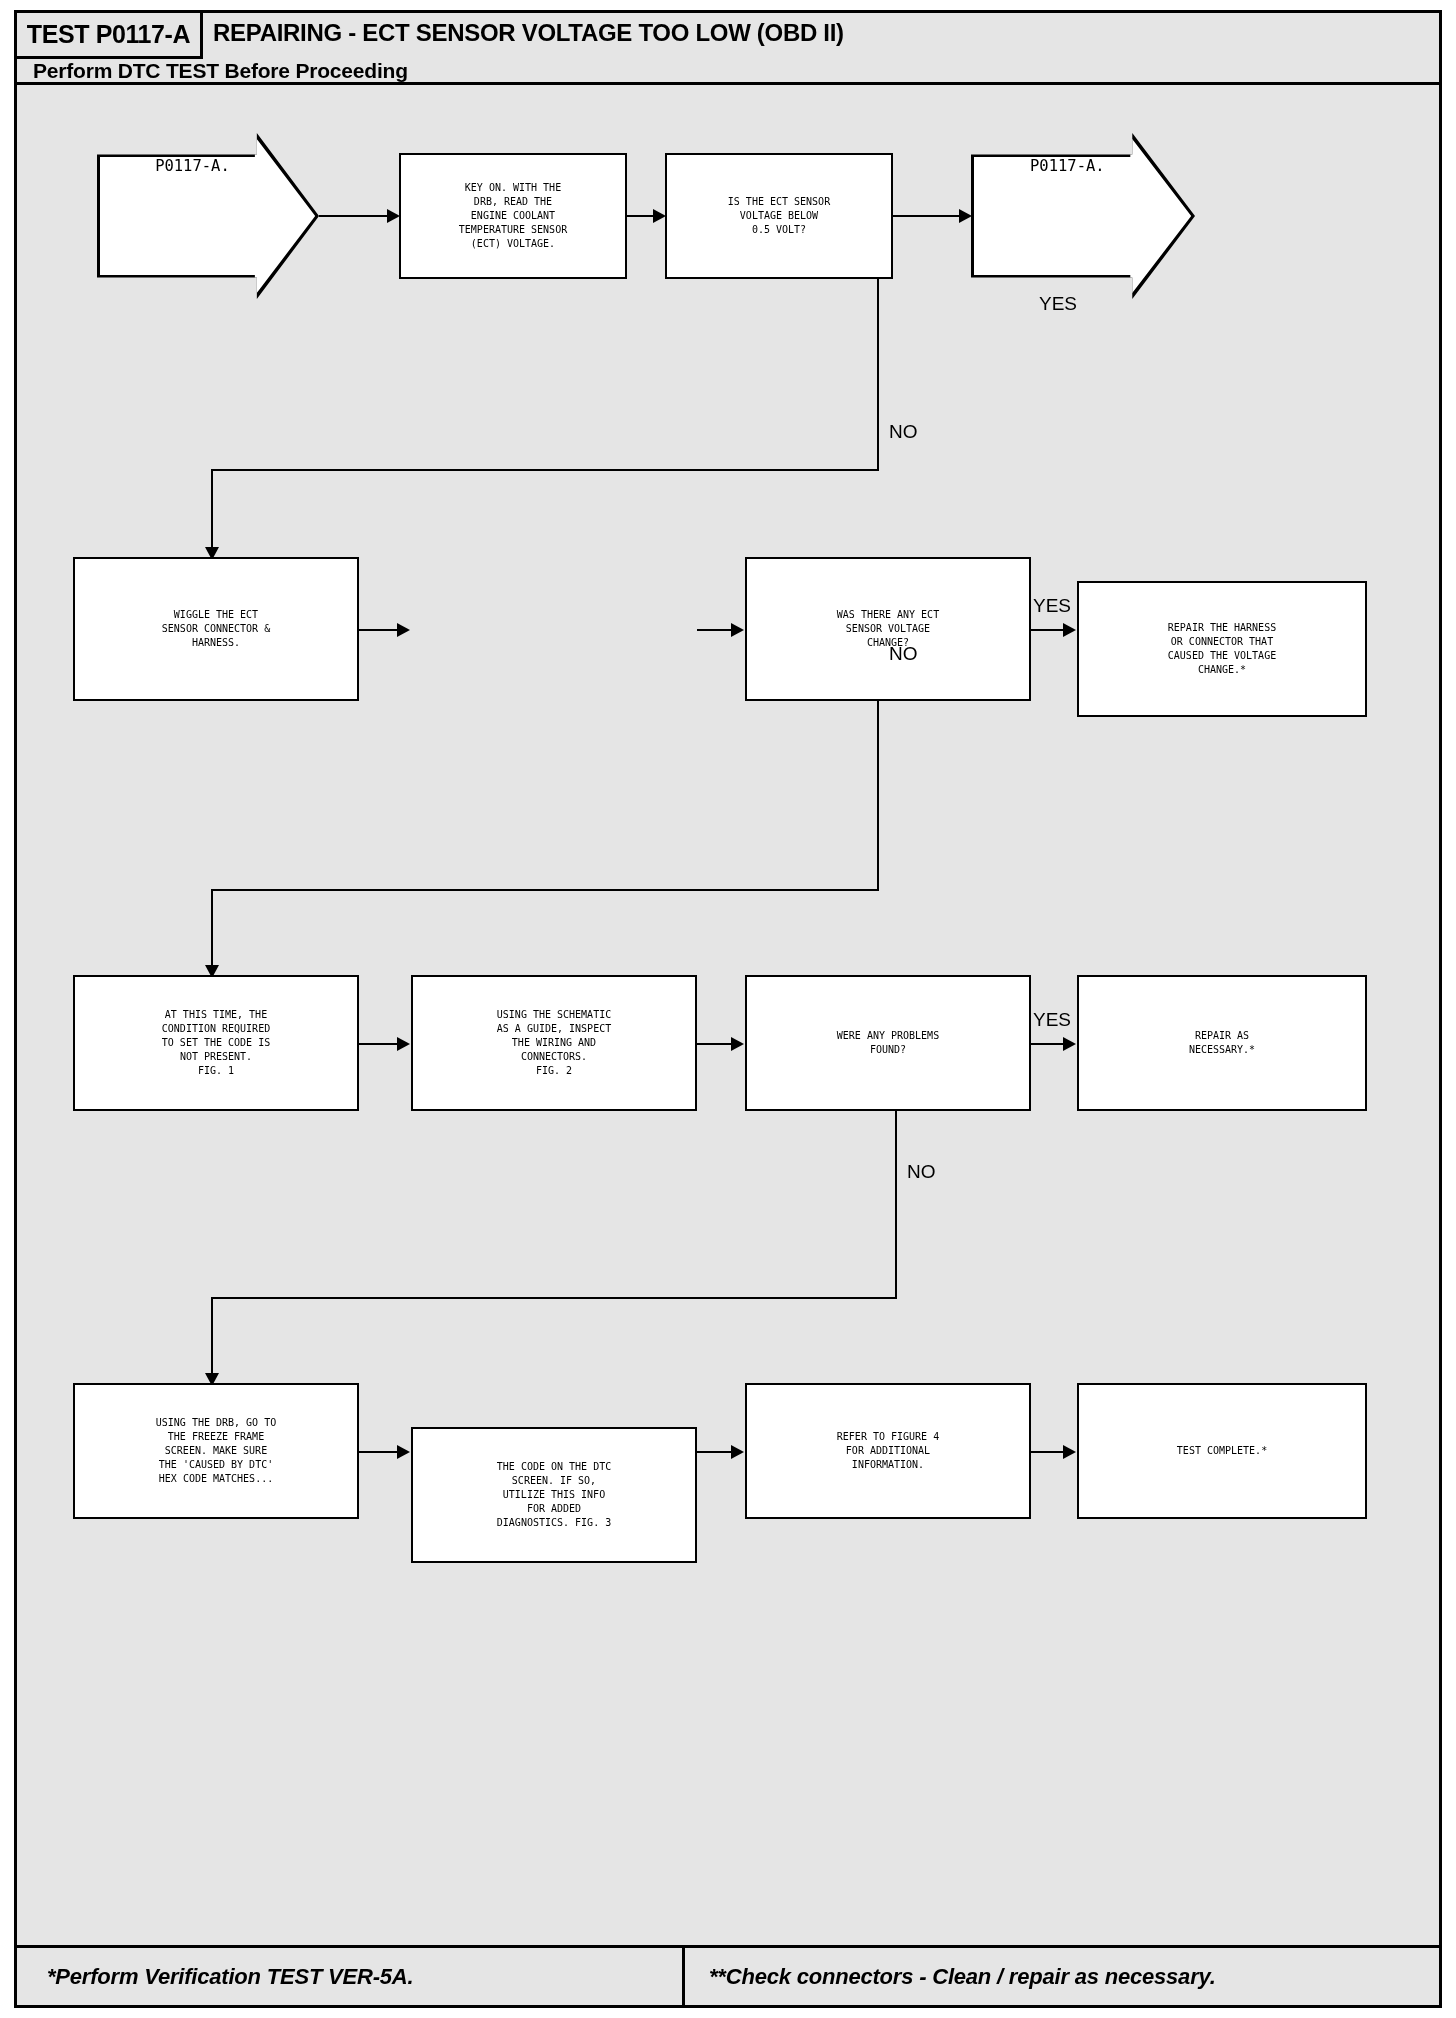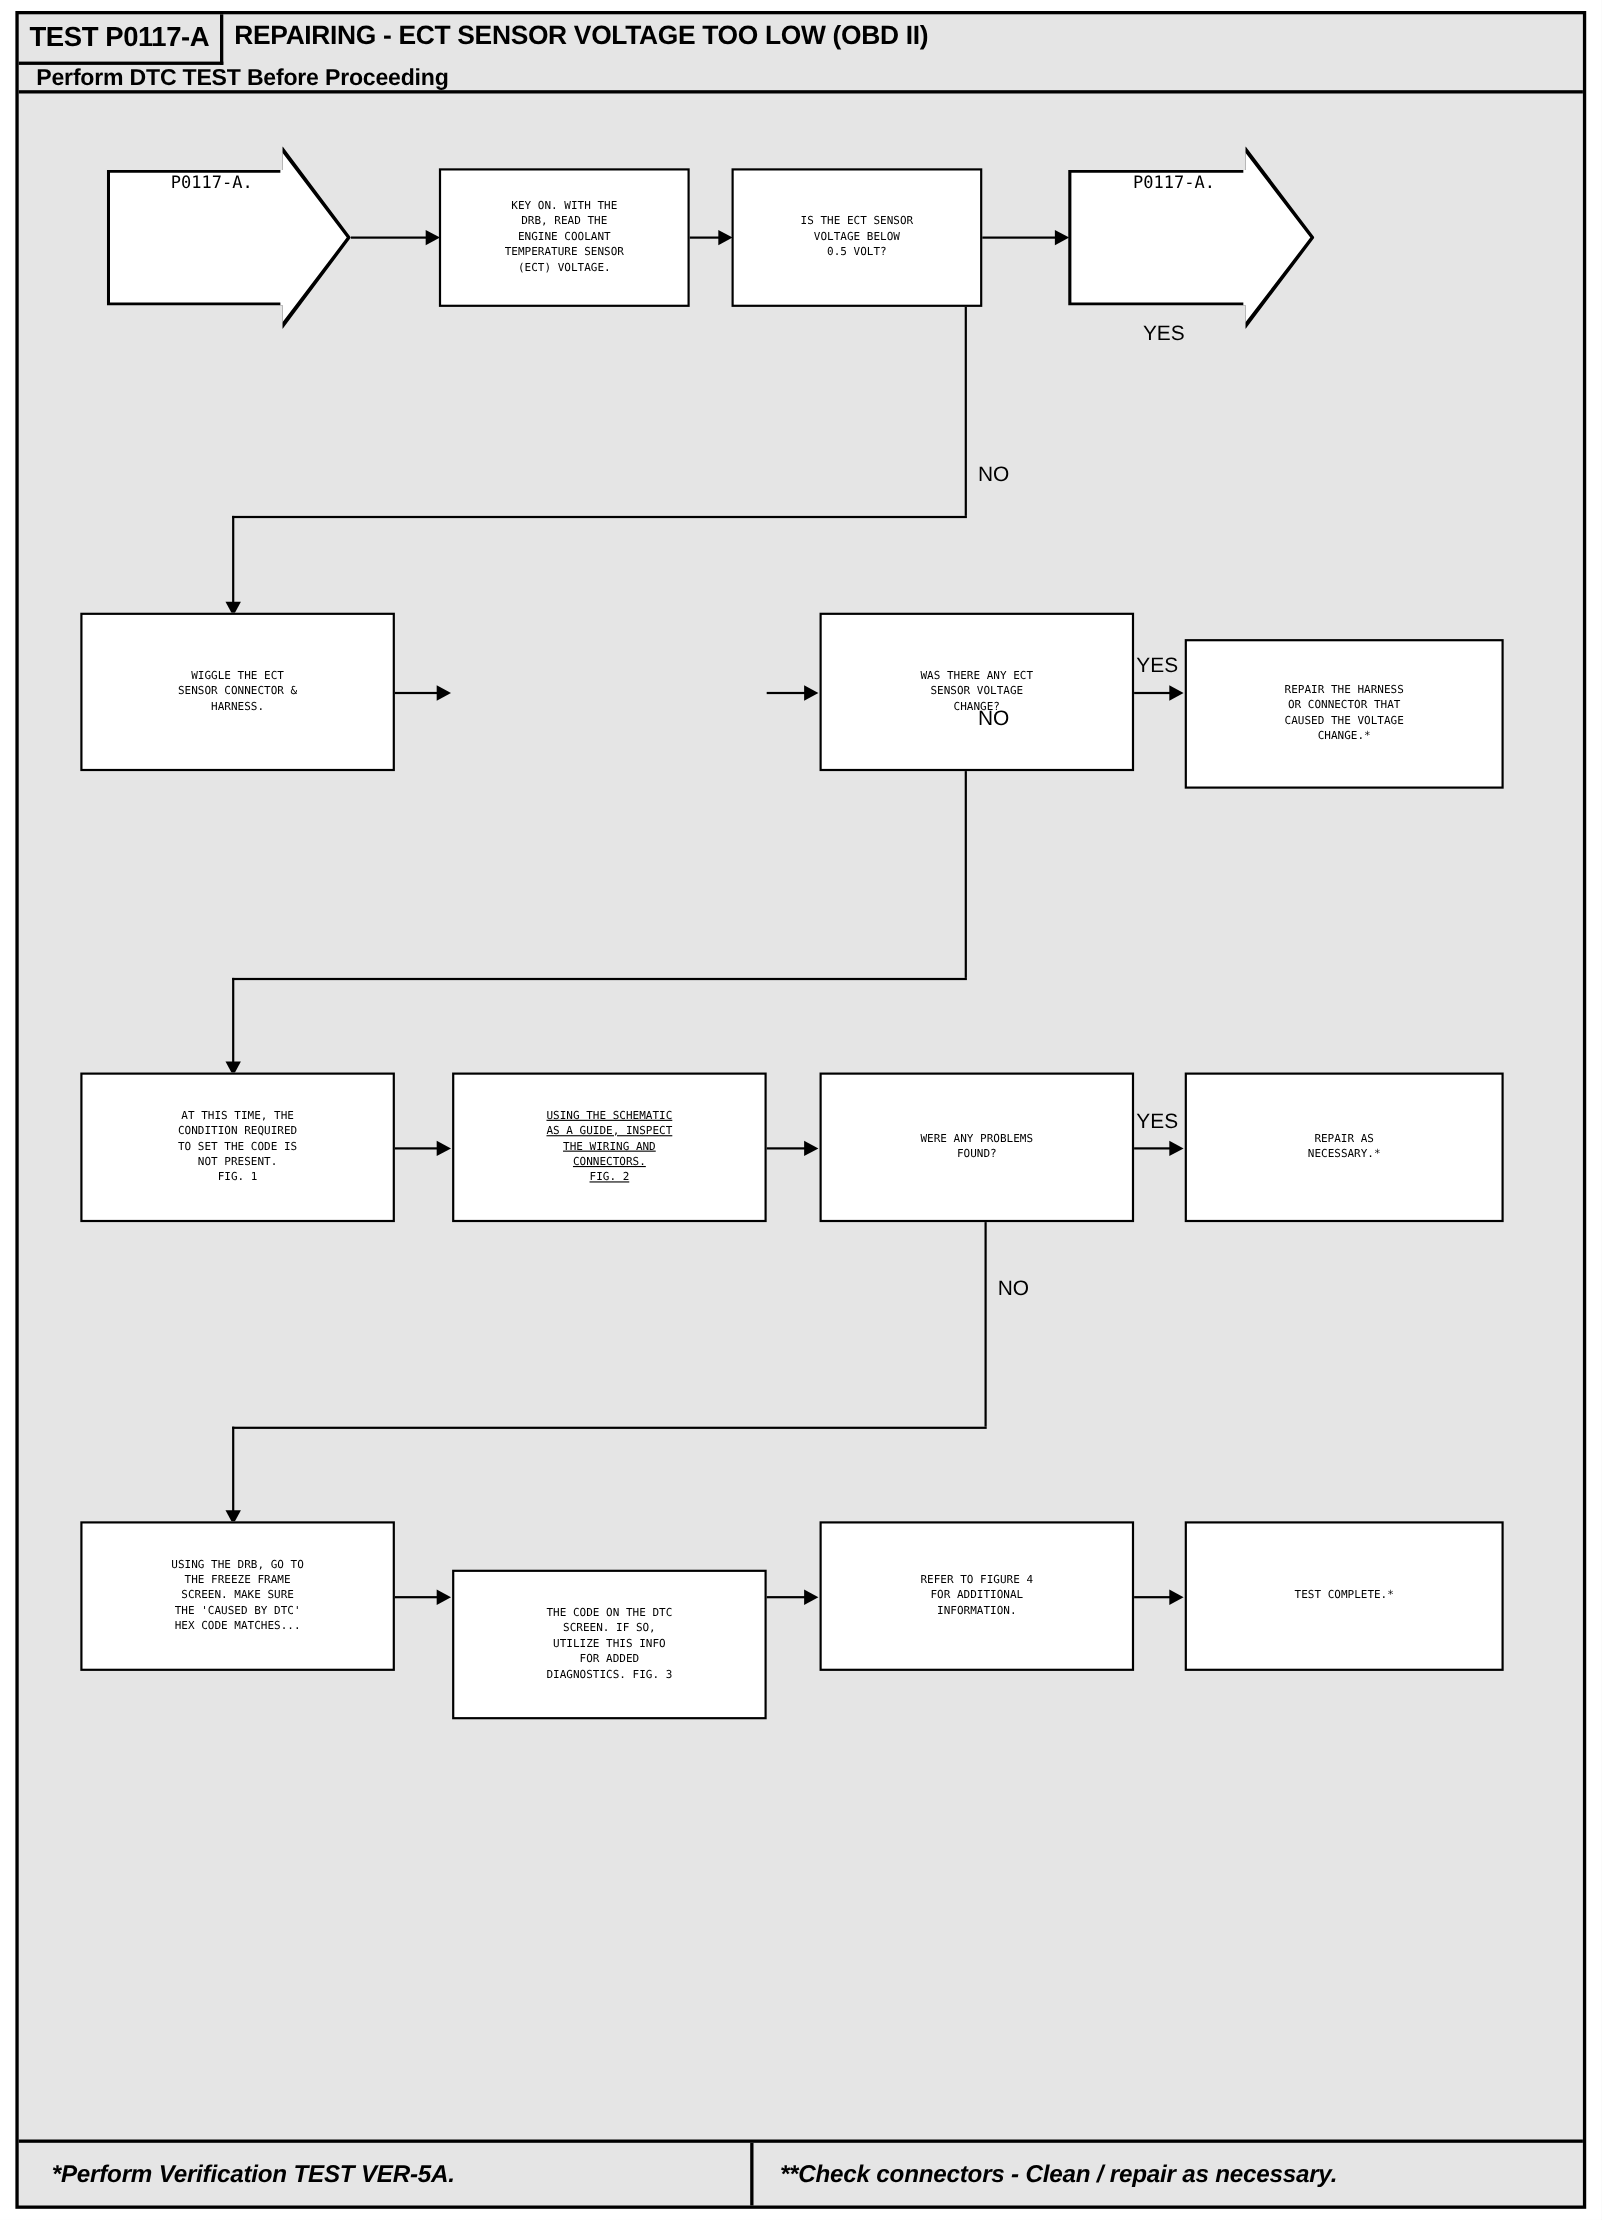--- a/index.html
+++ b/index.html
@@ -261,21 +261,21 @@
     <div class="arrowhead-d" style="left:188px; top:880px;"></div>
 
     <div class="node" style="left:56px; top:890px; width:286px; height:136px;">
       <div class="label">AT THIS TIME, THE
 CONDITION REQUIRED
 TO SET THE CODE IS
 NOT PRESENT.
 FIG. 1</div>
     </div>
 
-    <div class="node" style="left:394px; top:890px; width:286px; height:136px;text-decoration:underline;">
+    <div class="node" style="left:394px; top:890px; width:286px; height:136px;">
       <div class="label">USING THE SCHEMATIC
 AS A GUIDE, INSPECT
 THE WIRING AND
 CONNECTORS.
 FIG. 2</div>
     </div>
 
     <div class="node" style="left:728px; top:890px; width:286px; height:136px;">
       <div class="label">WERE ANY PROBLEMS
 FOUND?</div>

